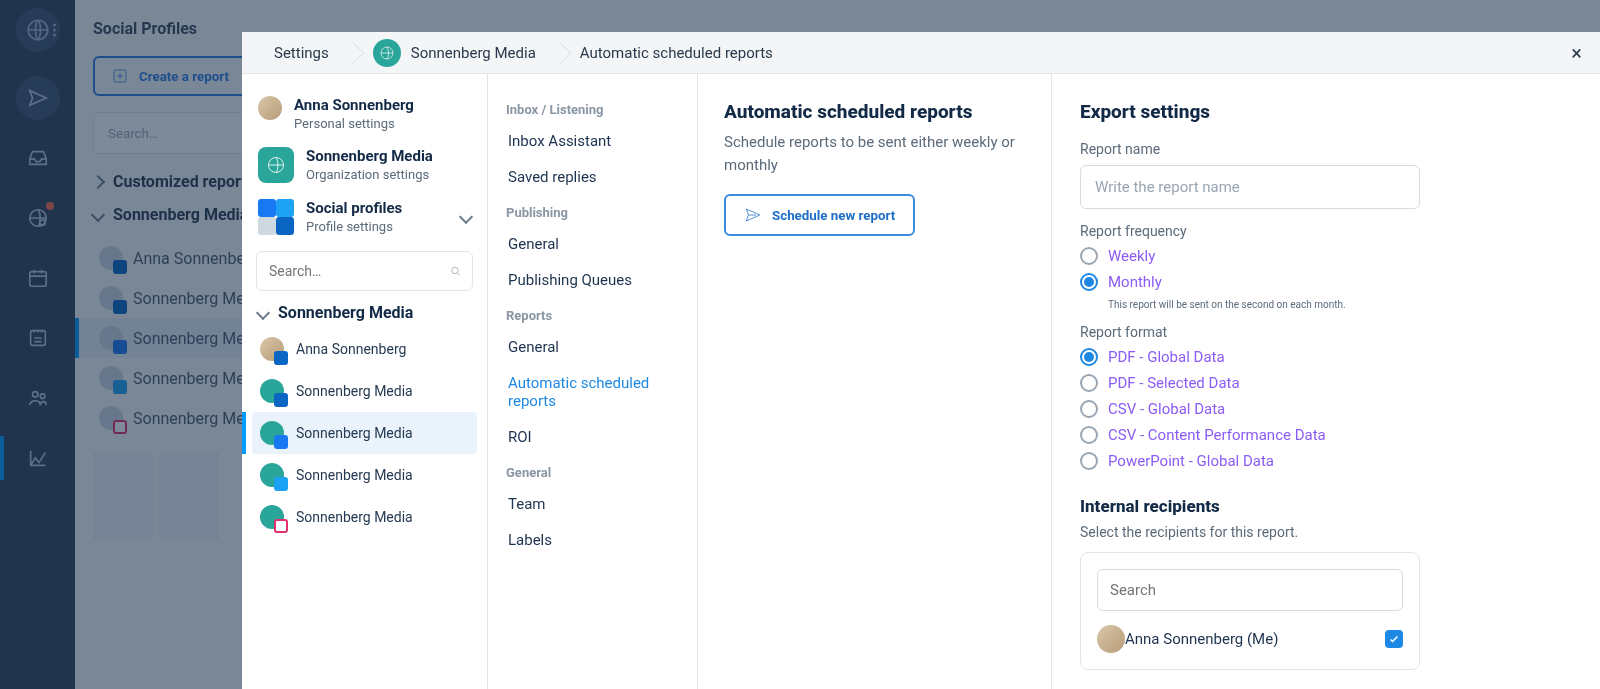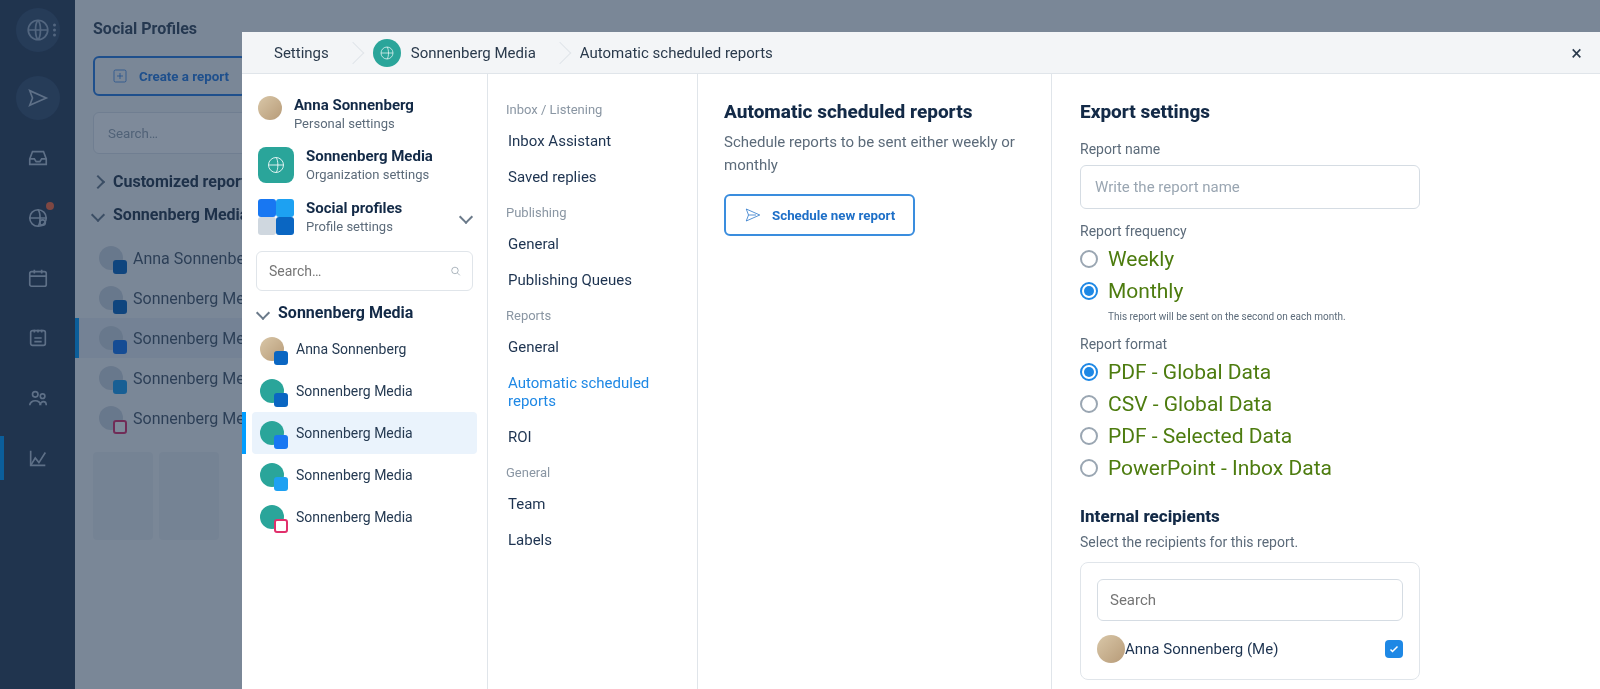--- a/index.html
+++ b/index.html
@@ -83,21 +83,21 @@
   .col1 .search input{flex:1;border:none;outline:none;font-size:14px;background:transparent;}
   .col1 .grp{display:flex;align-items:center;gap:10px;font-weight:700;margin:10px 6px 6px;color:#132a47;}
   .col1 .acct{display:flex;align-items:center;gap:12px;padding:9px 8px;border-radius:4px;color:#253a52;font-size:14px;}
   .col1 .acct.selected{background:#eaf3fc;position:relative;}
   .col1 .acct.selected::before{content:"";position:absolute;left:-10px;top:0;bottom:0;width:4px;background:var(--sel);}
   .av-org{background:#2aa59a;}
   .av-person{background:linear-gradient(135deg,#d9c7a8,#b79b78);}
 
   
   .col2{width:210px;border-right:1px solid var(--border);padding:18px 12px;overflow:auto;}
-  .col2 .hdr{color:var(--muted2);font-size:13px;font-weight:400;margin:10px 6px 6px;}
+  .col2 .hdr{color:var(--muted2);font-size:13px;font-weight:700;margin:10px 6px 6px;}
   .col2 .mitem{padding:9px 8px;border-radius:4px;color:#1d3350;font-size:15px;cursor:pointer;}
   .col2 .mitem.active{color:#1e88e5;}
 
   
   .col3{width:354px;border-right:1px solid var(--border);padding:26px 26px;overflow:auto;}
   .col3 h2{margin:0 0 8px;font-size:19px;font-weight:800;color:#132a47;}
   .col3 p{margin:0 0 18px;color:var(--muted);font-size:15px;line-height:1.5;}
   .sched-btn{display:inline-flex;align-items:center;gap:10px;height:42px;border:2px solid #3a8dde;border-radius:6px;color:#1e6fc7;font-weight:700;padding:0 18px;background:#fff;cursor:pointer;}
   .sched-btn svg{width:18px;height:18px;stroke:#1e6fc7;fill:none;}
 
@@ -105,21 +105,21 @@
   .col4{flex:1;padding:26px 28px;overflow:auto;}
   .col4 h2{margin:0 0 18px;font-size:19px;font-weight:800;color:#132a47;}
   .label{color:var(--muted);font-size:14px;margin:14px 0 8px;}
   .hint{color:var(--muted);font-size:10px;margin:4px 0 0 28px;}
   .tinput{width:340px;height:44px;border:1px solid #d5dce3;border-radius:6px;padding:0 14px;font-size:15px;background:#fff;}
   .tinput::placeholder{color:#9aa6b2;}
   .radio{display:flex;align-items:center;gap:10px;margin:8px 0;cursor:pointer;}
   .radio .r{width:18px;height:18px;border-radius:50%;border:2px solid #9aa6b2;display:inline-flex;align-items:center;justify-content:center;}
   .radio.sel .r{border-color:#1e88e5;}
   .radio.sel .r::after{content:"";width:10px;height:10px;border-radius:50%;background:#1e88e5;}
-  .radio span{color:#4d7c0f;font-size:21px;}
+  .radio span{color:#8b5cf6;font-size:15px;}
   .col4 h3{margin:26px 0 8px;font-size:17px;font-weight:800;color:#132a47;}
   .rec-box{border:1px solid var(--border);border-radius:8px;padding:16px;max-width:340px;margin-top:12px;}
   .rec-search{width:100%;height:42px;border:1px solid #d5dce3;border-radius:6px;padding:0 12px;font-size:15px;margin-bottom:14px;}
   .rec-row{display:flex;align-items:center;}
   .rec-row .avatar{width:28px;height:28px;}
   .rec-row .name{flex:1;color:#1d3350;font-size:15px;}
   .chk{width:18px;height:18px;border-radius:4px;background:#1e88e5;display:inline-flex;align-items:center;justify-content:center;}
   .chk svg{width:12px;height:12px;stroke:#fff;stroke-width:3;fill:none;}
 
   .muted-box{background:#eceff2;height:88px;border-radius:4px;}
@@ -398,29 +398,33 @@
         </div>
 
       <div class="label">Report format</div>
       <div id="fmt-list">
           <div class="radio sel">
             <span class="r"></span>
             <span>PDF - Global Data</span>
           </div>
           <div class="radio">
             <span class="r"></span>
+            <span>PDF - Selected Data</span>
+          </div>
+          <div class="radio">
+            <span class="r"></span>
             <span>CSV - Global Data</span>
           </div>
           <div class="radio">
             <span class="r"></span>
-            <span>PDF - Selected Data</span>
+            <span>CSV - Content Performance Data</span>
           </div>
           <div class="radio">
             <span class="r"></span>
-            <span>PowerPoint - Inbox Data</span>
+            <span>PowerPoint - Global Data</span>
           </div>
         </div>
 
       <h3>Internal recipients</h3>
       <div class="label" style="margin-top:0">Select the recipients for this report.</div>
       <div class="rec-box">
         <input class="rec-search" placeholder="Search" style="">
         <div id="rec-list">
             <div class="rec-row">
               <span class="avatar av-person"></span>

